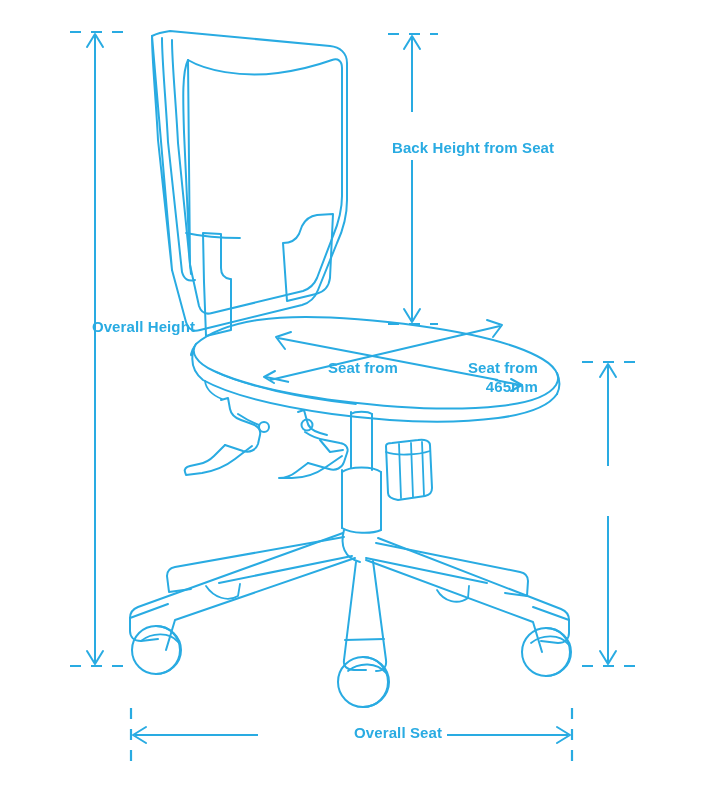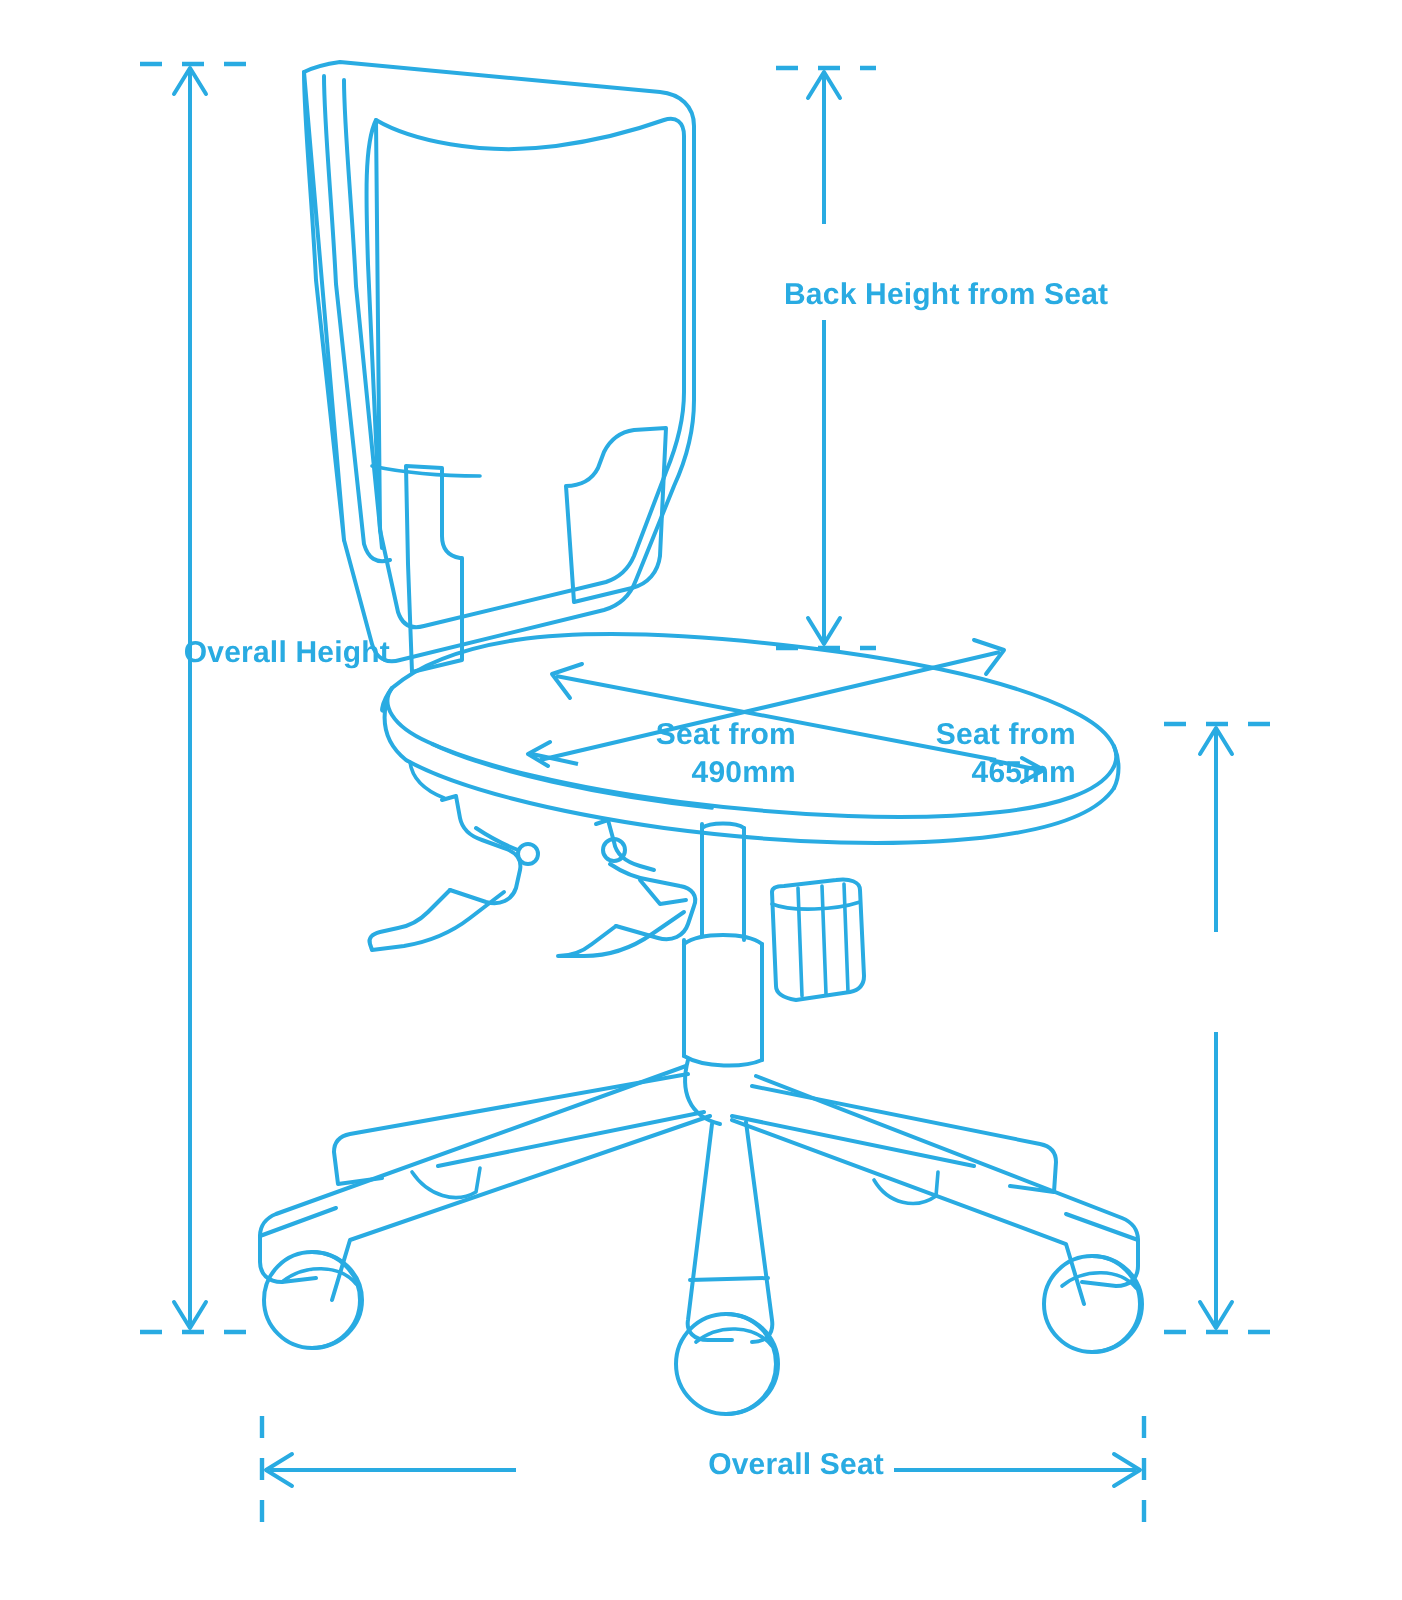--- a/index.html
+++ b/index.html
@@ -299,21 +299,20 @@
   <div class="dim-label" id="label-overall-height">
     <span>Overall Height</span>
   </div>
 
   <div class="dim-label" id="label-back-height">
     <span>Back Height from Seat</span>
   </div>
 
   <div class="dim-label" id="label-seat-width">
     <span>Seat from</span>
-    <span class="l2">490mm</span>
   </div>
 
   <div class="dim-label" id="label-seat-depth">
     <span>Seat from</span>
     <span class="l2">465mm</span>
   </div>
 
 
   <div class="dim-label" id="label-overall-width">
     <span>Overall Seat</span>

